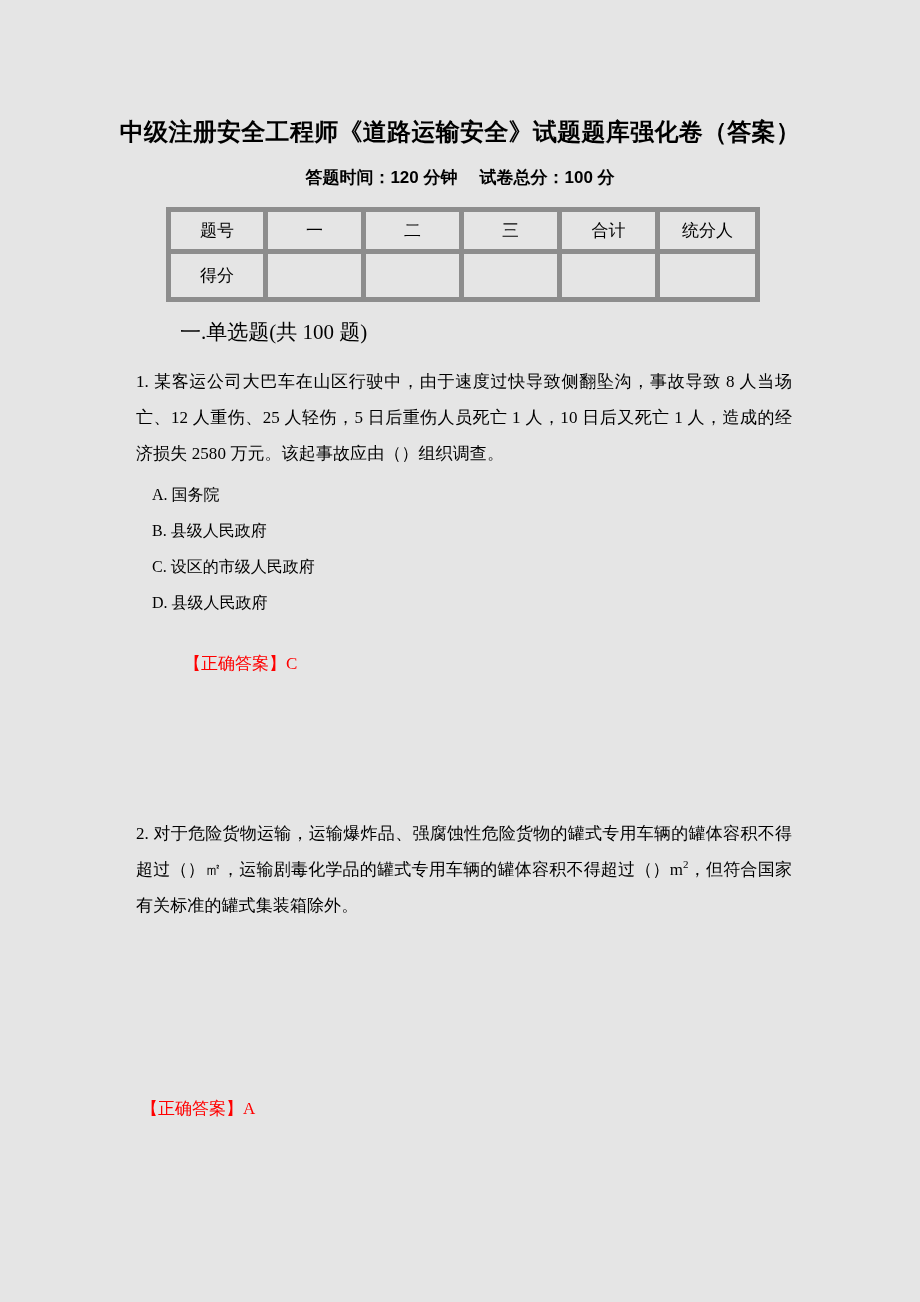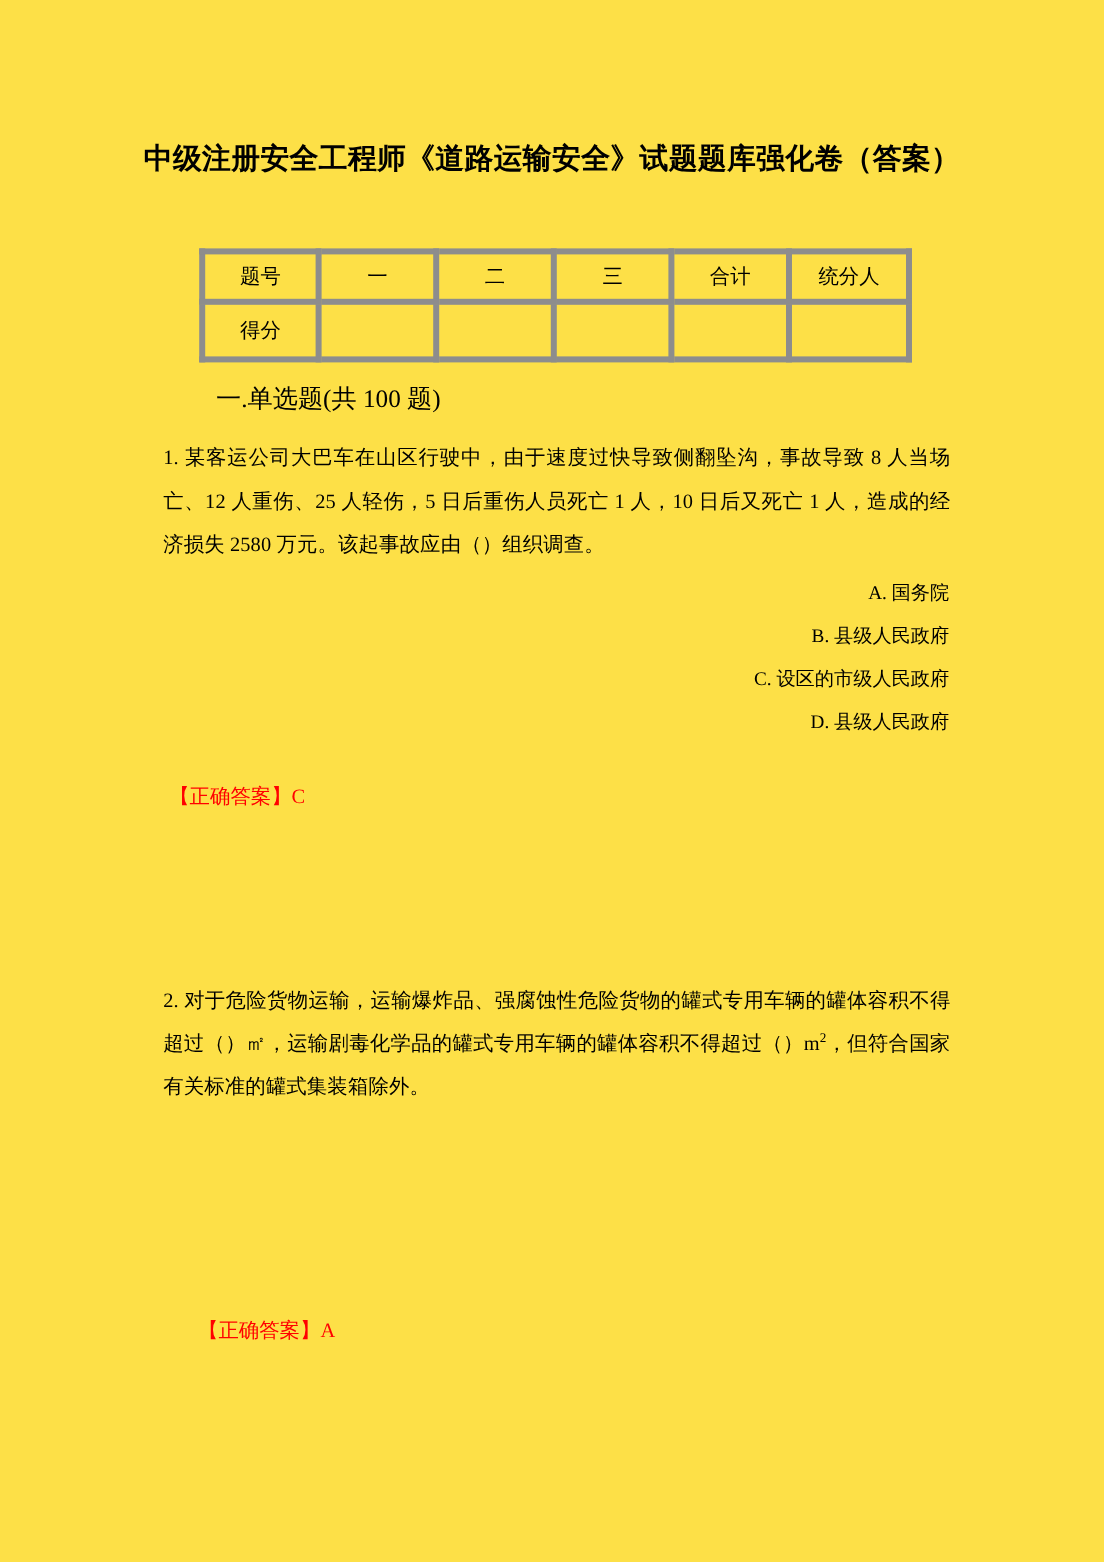--- a/index.html
+++ b/index.html
@@ -8,21 +8,21 @@
     background: #ffffff;
   }
   body {
     font-family: "Liberation Serif", "DejaVu Serif", serif;
     color: #000000;
   }
   .page {
     position: relative;
     width: 920px;
     height: 1302px;
-    background: #fde047;
+    background: #e5e5e5;
     overflow: hidden;
   }
 
   
   .doc-title {
     position: absolute;
     left: 60px;
     top: 116px;
     width: 800px;
     text-align: center;
@@ -94,24 +94,23 @@
 
   .q-stem {
     font-size: 17px;
     line-height: 36px;
     text-align: justify;
     text-justify: inter-ideograph;
     margin: 0;
     letter-spacing: 0.1px;
   }
   .q-options {
-    margin: 1px;
+    margin: 16px;
     padding: 0;
     list-style: none;
-    text-align: right;
   }
   .q-options li {
     font-size: 16px;
     line-height: 36px;
     white-space: pre;
   }
   #q1-block .q-options { margin-top: 5px; }
   #q2-block .q-options { margin-top: 5px; padding-left: 6px; }
 
   .answer-line {
@@ -130,20 +129,23 @@
     line-height: 0;
   }
 </style>
 </head>
 <body>
 
 <div class="page">
 
   <div class="doc-title">中级注册安全工程师《道路运输安全》试题题库强化卷（答案）</div>
 
+  <div class="doc-subtitle">
+    <span>答题时间：120 分钟</span><span class="subtitle-gap"></span><span>试卷总分：100 分</span>
+  </div>
 
   <table class="score-table">
     <colgroup>
       <col class="c-label">
         <col class="c-num">
         <col class="c-num">
         <col class="c-num">
         <col class="c-sum">
         <col class="c-staff">
     </colgroup>
@@ -172,25 +174,25 @@
   <div class="question-block" id="q1-block">
     <p class="q-stem">1. 某客运公司大巴车在山区行驶中，由于速度过快导致侧翻坠沟，事故导致 8 人当场亡、12 人重伤、25 人轻伤，5 日后重伤人员死亡 1 人，10 日后又死亡 1 人，造成的经济损失 2580 万元。该起事故应由（）组织调查。</p>
     <ul class="q-options">
       <li>A. 国务院</li>
       <li>B. 县级人民政府</li>
       <li>C. 设区的市级人民政府</li>
       <li>D. 县级人民政府</li>
     </ul>
   </div>
 
-  <div class="answer-line" id="q1-answer" style="color: rgb(255, 0, 0);">
+  <div class="answer-line" id="q1-answer" style="color: rgb(255, 0, 0); margin-left: 43px;">
     <span>【正确答案】</span><span>C</span>
   </div>
 
   <div class="question-block" id="q2-block">
     <p class="q-stem"><span>2. 对于危险货物运输，运输爆炸品、强腐蚀性危险货物的罐式专用车辆的罐体容积不得超过（）㎡，运输剧毒化学品的罐式专用车辆的罐体容积不得超过（）m</span><sup class="unit-sup">2</sup><span>，但符合国家有关标准的罐式集装箱除外。</span></p>
   </div>
 
-  <div class="answer-line" id="q2-answer" style="color: rgb(255, 0, 0); margin-left: 24px;">
+  <div class="answer-line" id="q2-answer" style="color: rgb(255, 0, 0);">
     <span>【正确答案】</span><span>A</span>
   </div>
 
 </div>
 
 </body></html>

